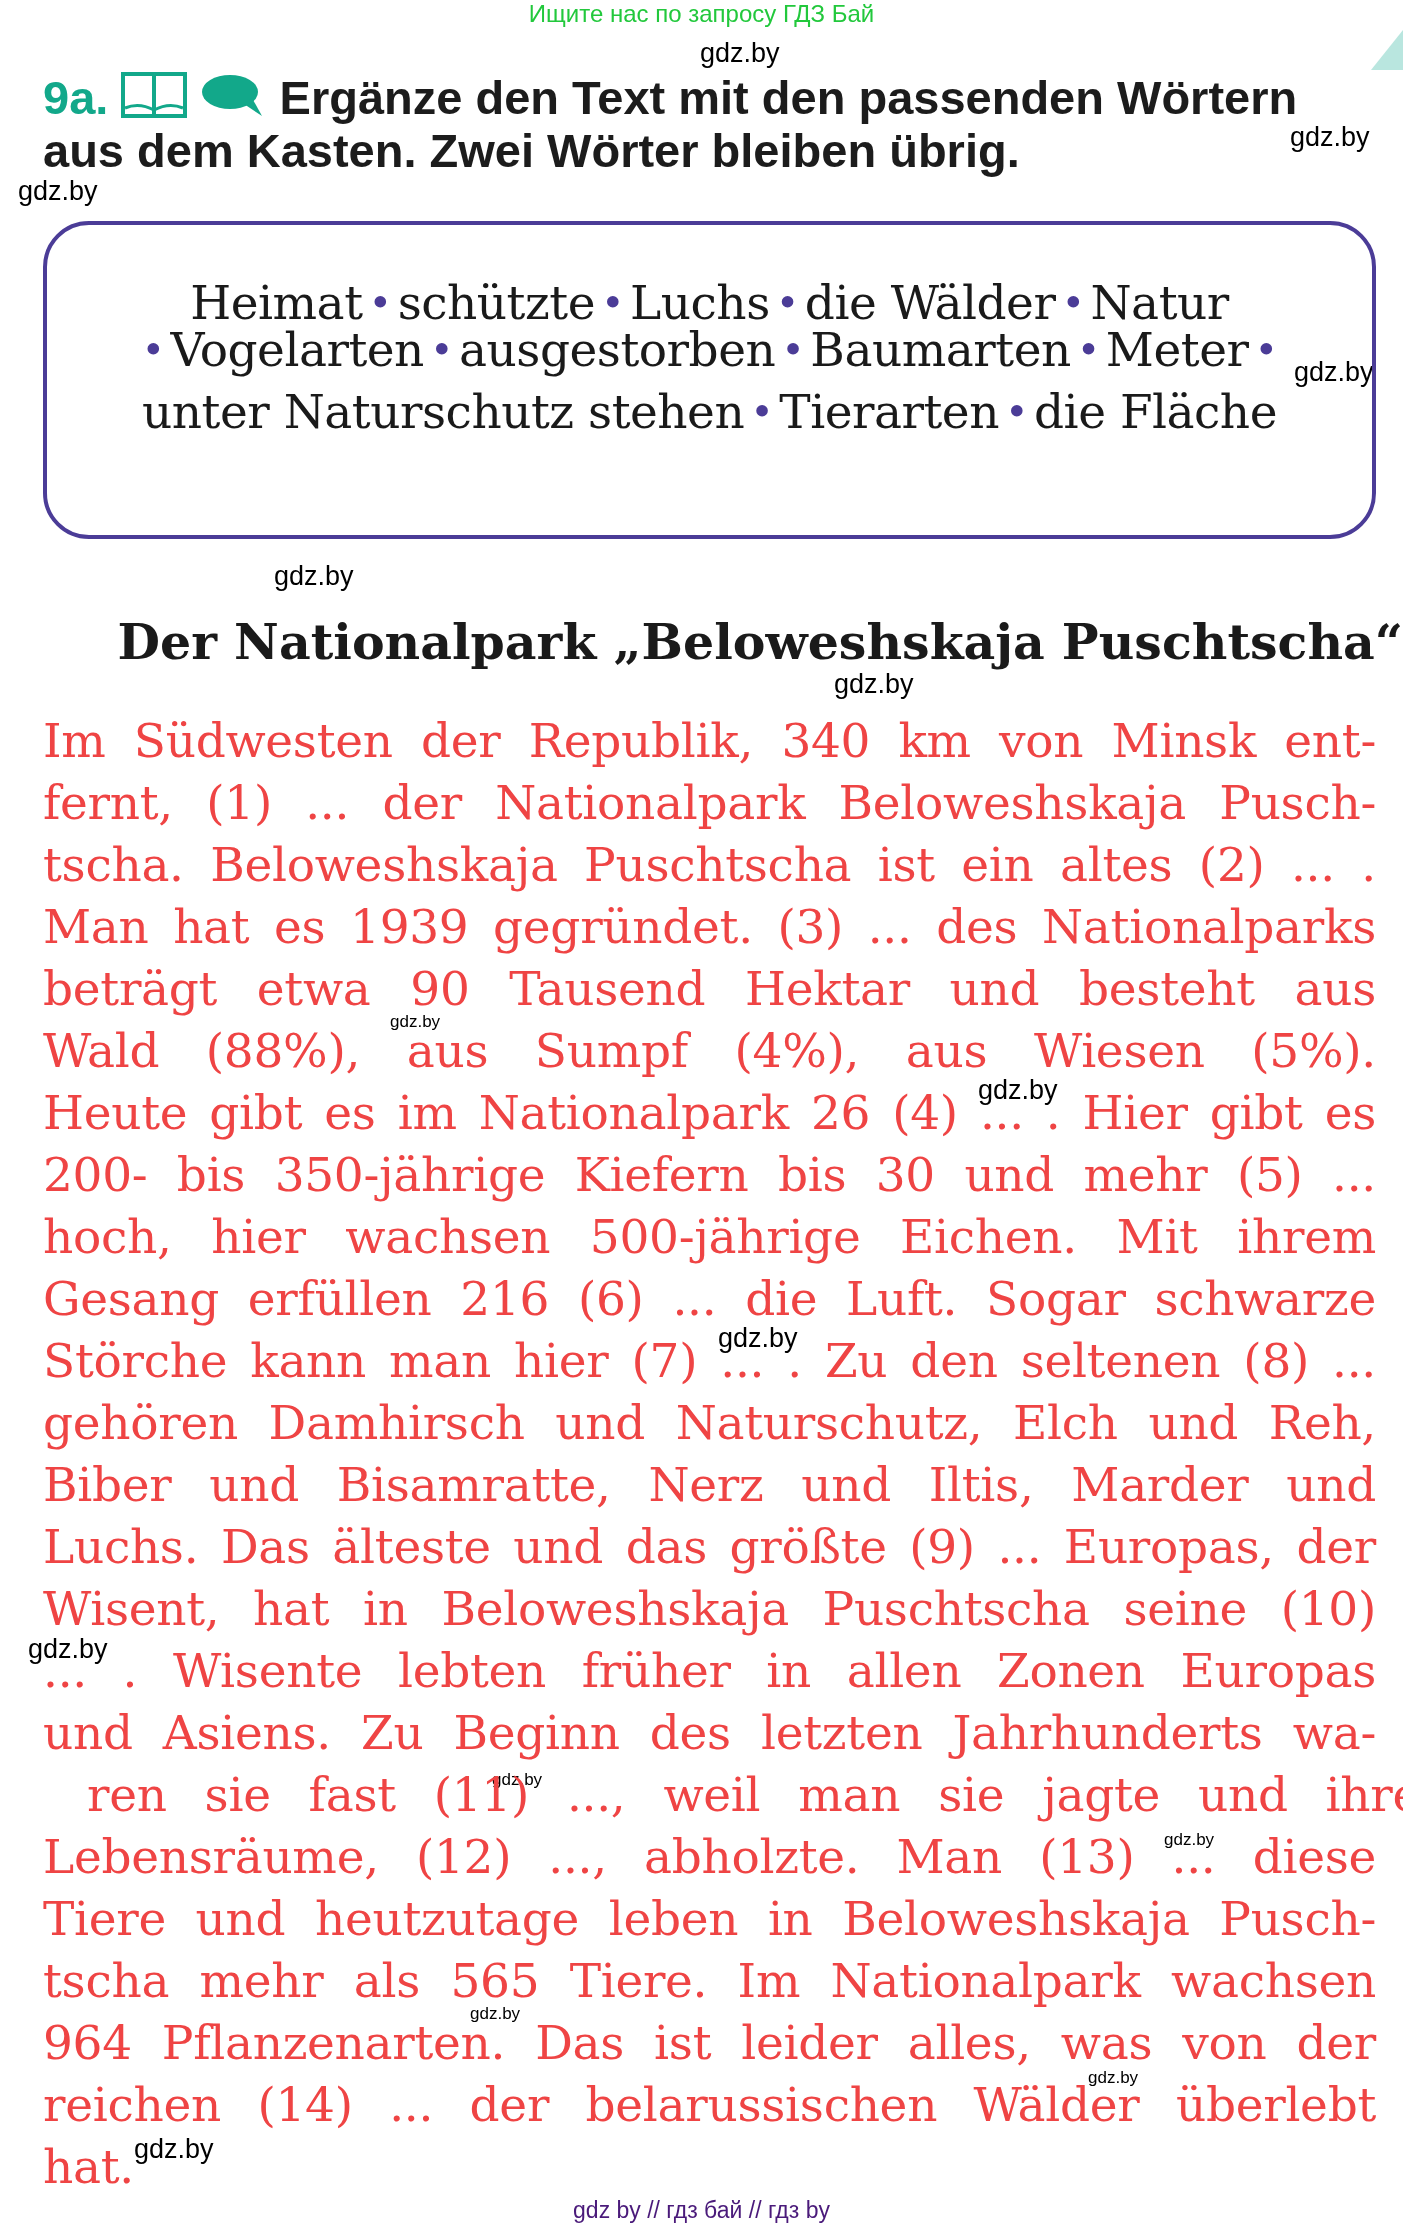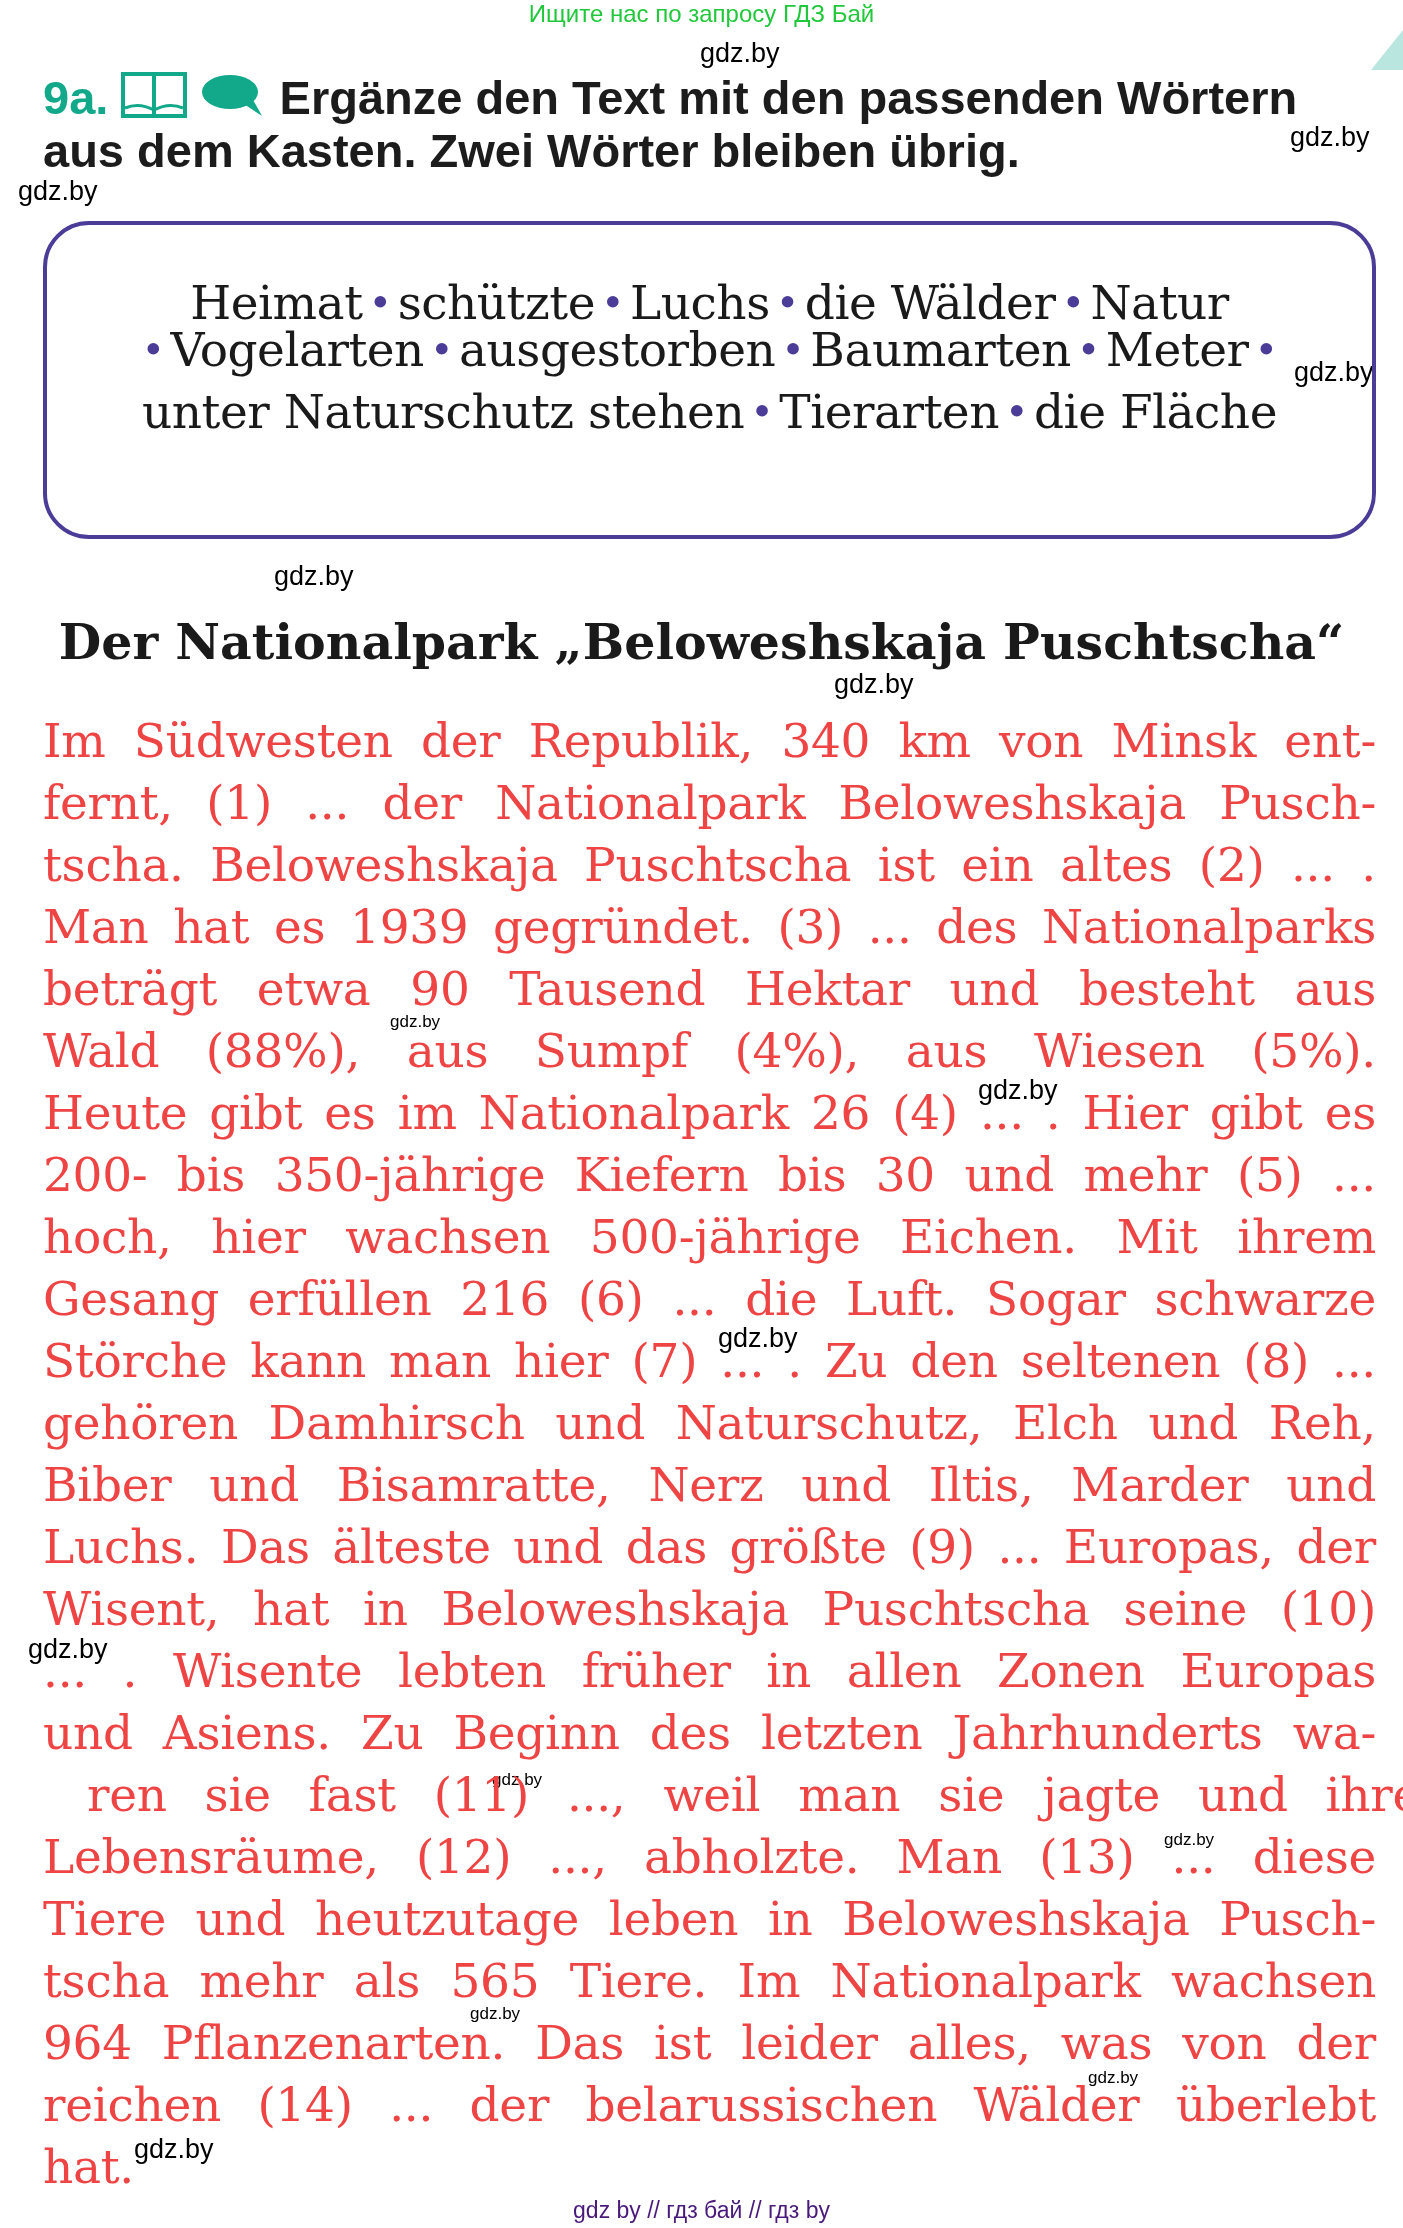--- a/index.html
+++ b/index.html
@@ -9,21 +9,21 @@
   .wm { font-family:"Liberation Sans", sans-serif; color:#000000; white-space:nowrap; }
   .wm-lg { font-size:27px; }
   .wm-sm { font-size:17px; }
   .corner { right:0; top:30px; width:0; height:0; border-top:40px solid transparent; border-right:32px solid #b9e6df; }
   .heading { left:43px; width:1340px; font-family:"Liberation Sans", sans-serif; font-weight:bold; font-size:47px; color:#1c1c1c; line-height:52px; }
   .heading .num { color:#12a88a; }
   .heading .ico { display:inline-block; vertical-align:-4px; }
   .box { left:43px; top:221px; width:1325px; height:310px; border:4px solid #4b3c97; border-radius:46px; }
   .box-line { position:absolute; left:0; width:100%; text-align:center; font-family:"DejaVu Serif", serif; font-size:47px; color:#1a1a1a; line-height:60px; white-space:nowrap; letter-spacing:-0.5px; }
   .dot { color:#4b3c97; font-size:40px; margin:0 6px; position:relative; top:-3px; }
-  .title { left:0; width:1403px; text-align:center; font-family:"DejaVu Serif", serif; font-weight:bold; font-size:49px; color:#1a1a1a; line-height:60px; white-space:nowrap; }
+  .title { left:0; width:1403px; text-align:right; font-family:"DejaVu Serif", serif; font-weight:bold; font-size:49px; color:#1a1a1a; line-height:60px; white-space:nowrap; }
   .body-line { left:43px; width:1333px; font-family:"DejaVu Serif", serif; font-size:47px; color:#ef4444; line-height:62px; white-space:nowrap; text-align:justify; text-align-last:justify; letter-spacing:-0.3px; }
   .body-line.last { text-align-last:left; }
   .footer { left:0; width:1403px; top:2196px; text-align:center; font-family:"Liberation Sans", sans-serif; font-size:23px; color:#4a1a7a; line-height:28px; }
 </style>
 </head>
 <body>
 
 <div class="abs top-search">Ищите нас по запросу ГДЗ Бай</div>
 <div class="abs corner"></div>
 

